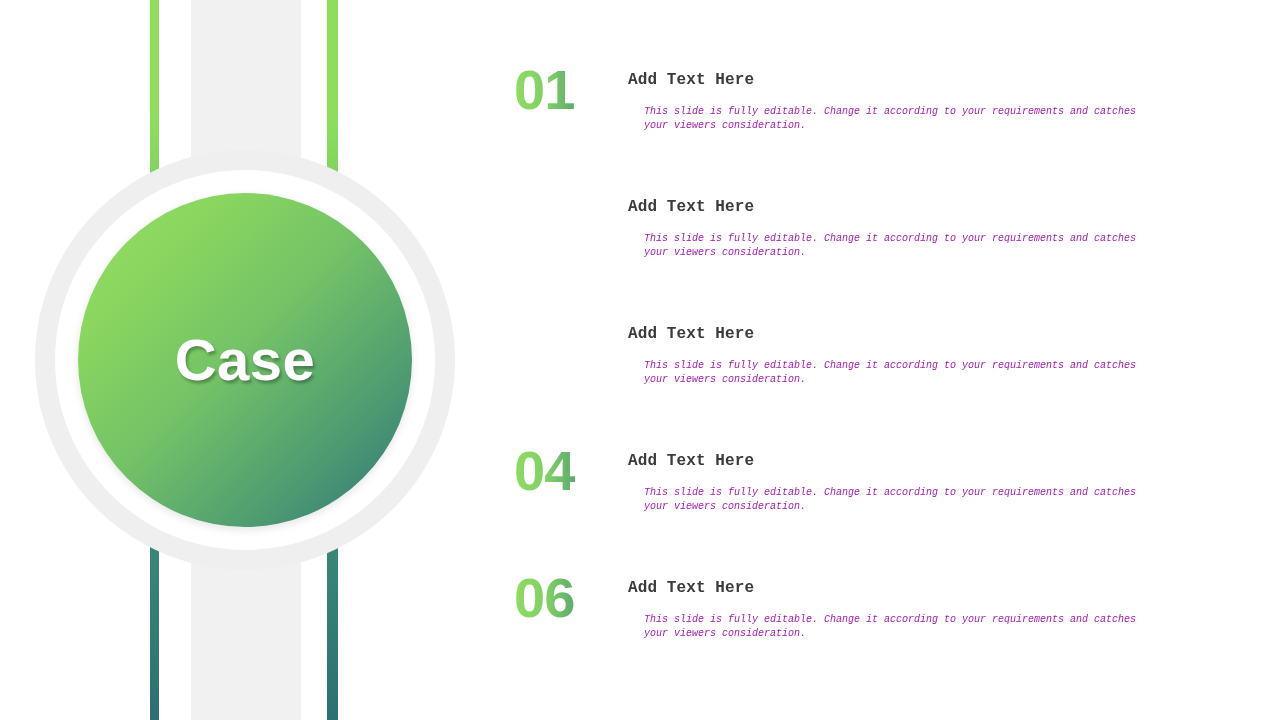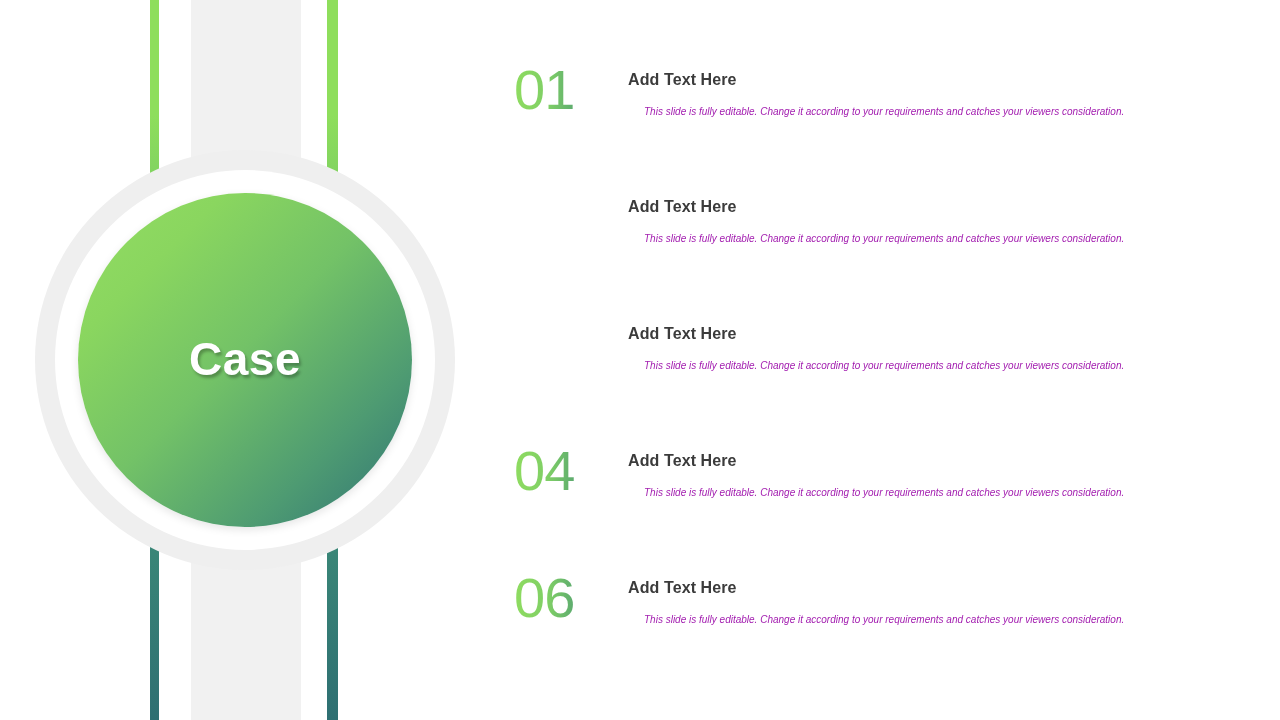--- a/index.html
+++ b/index.html
@@ -73,21 +73,21 @@
     height: 334px;
     border-radius: 50%;
     background: linear-gradient(135deg, #93dd63 0%, #8ad65f 22%, #73c267 48%, #4e9b72 76%, #2f7276 100%);
     display: flex;
     align-items: center;
     justify-content: center;
     box-shadow: 0 3px 8px rgba(0,0,0,0.10);
   }
   .circle-label {
     color: #ffffff;
-    font-size: 46px;
+    font-size: 58px;
     font-weight: bold;
     line-height: 1.25;
     text-align: right;
     letter-spacing: 0.5px;
     text-shadow: 2px 3px 3px rgba(0,0,0,0.28);
   }
 
   
   .items {
     position: absolute;
@@ -98,34 +98,35 @@
   .item {
     position: relative;
     height: 127px;
   }
   .item-number {
     position: absolute;
     left: 0;
     top: 0;
     width: 100px;
     font-size: 56px;
-    font-weight: normal;
+    font-weight: bold;
     line-height: 1;
     letter-spacing: -1px;
     background: linear-gradient(to right, #8fdc60 0%, #7ece66 35%, #4e9b73 72%, #2c7079 100%);
     -webkit-background-clip: text;
     background-clip: text;
     color: transparent;
     -webkit-text-fill-color: transparent;
   }
   .item-body {
     position: absolute;
     left: 114px;
     top: 9px;
     width: 530px;
+    font-family: Liberation Mono, monospace;
   }
   .item-title {
     font-size: 16px;
     font-weight: bold;
     color: #3b3b3b;
     letter-spacing: 0.1px;
     margin: 0 0 6px 0;
   }
   .item-desc {
     font-size: 10px;

